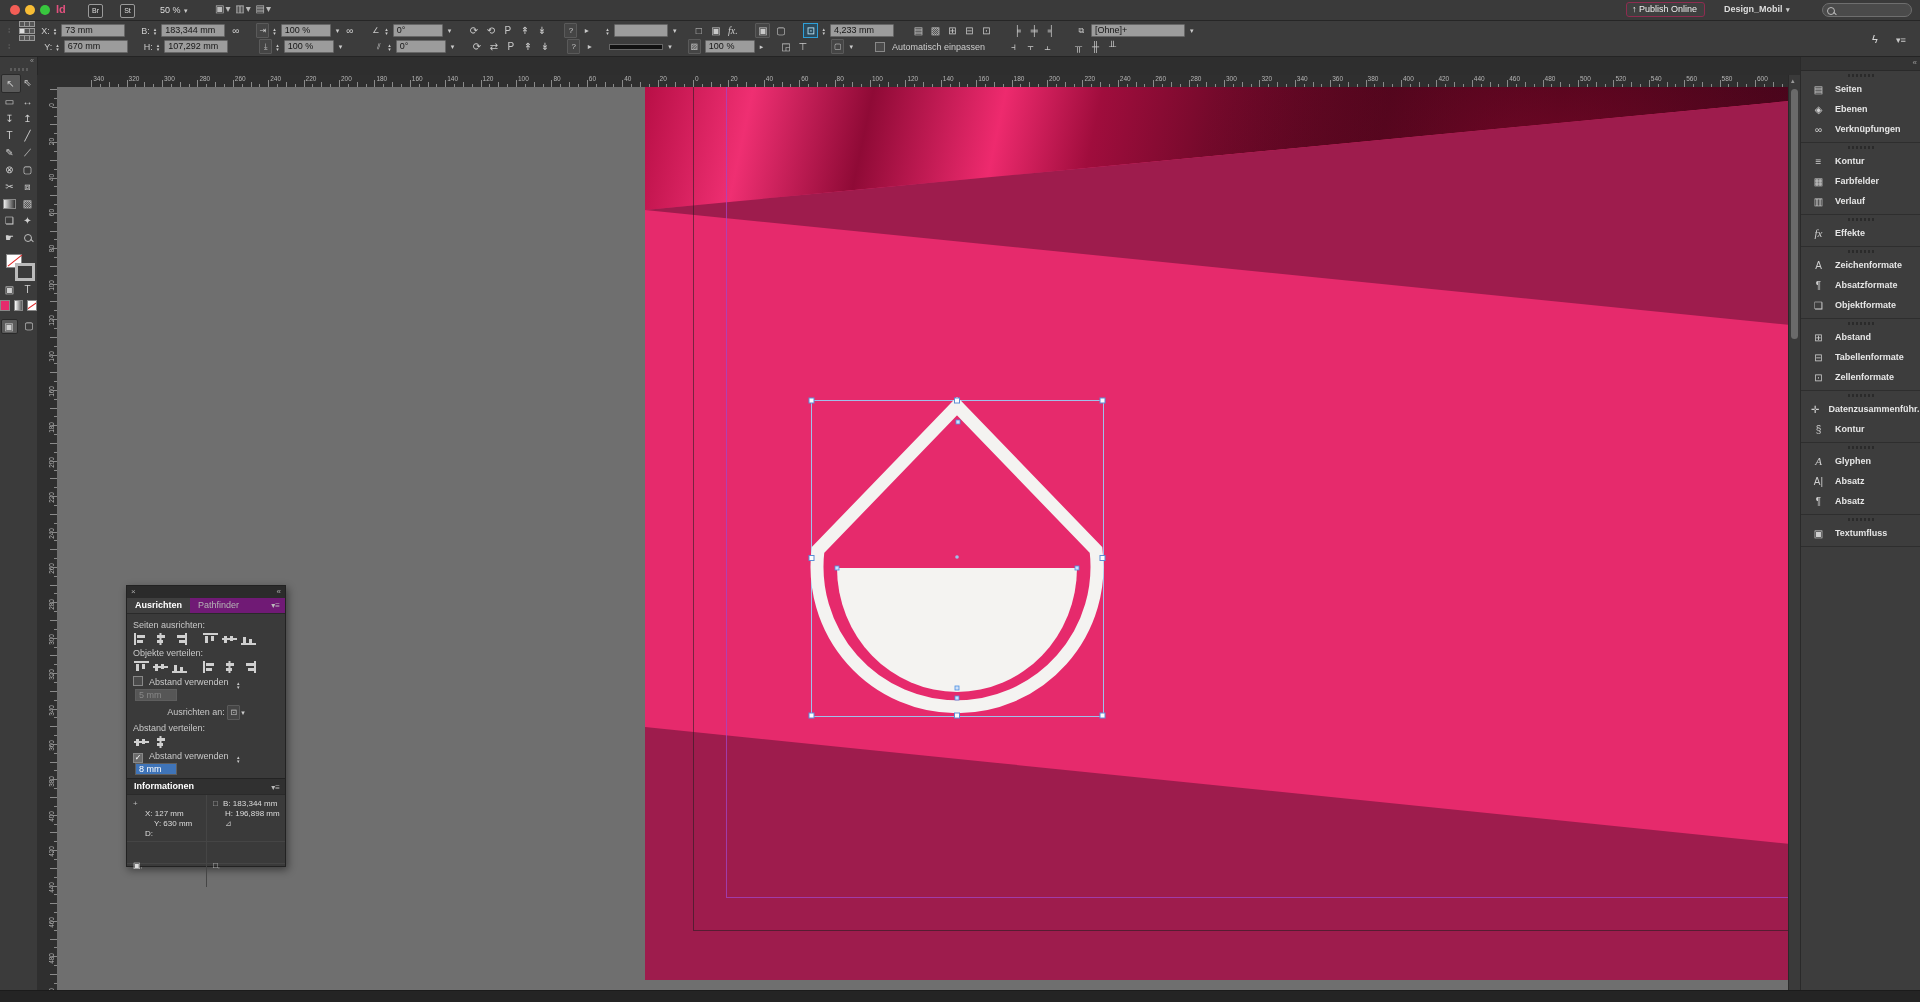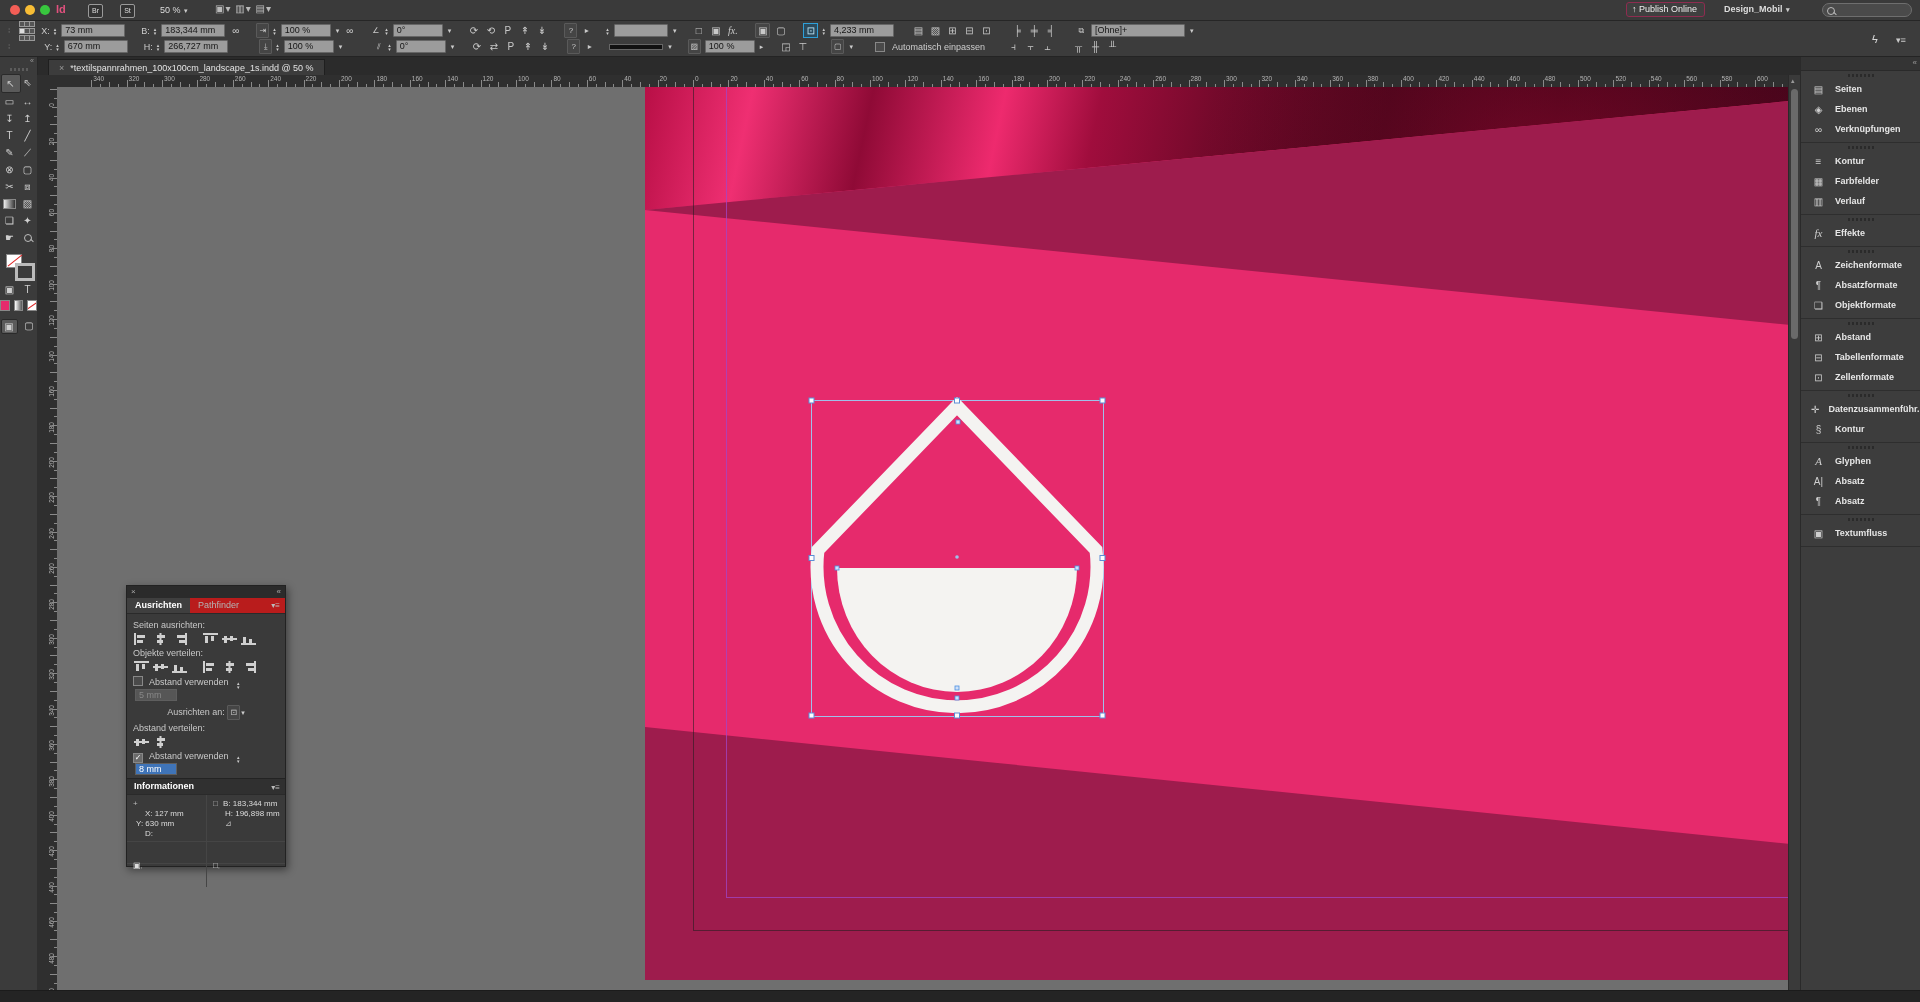--- a/index.html
+++ b/index.html
@@ -98,21 +98,21 @@
   .ditem .dic{width:15px;margin-left:10px;margin-right:9px;text-align:center;color:#cfcfcf;font-size:10px}
   .ditem .dic.fx{font-style:italic;font-family:"Liberation Serif",serif;font-size:11px}
   .ditem .dic.serif{font-family:"Liberation Serif",serif;font-style:italic;font-size:11px}
   .ditem .dlab{color:#e6e6e6;font-weight:bold;font-size:9px}
   
   #floatpanel{position:absolute;left:126px;top:585px;width:158px;height:280px;background:#3a3a3a;
               border:1px solid #222;box-shadow:2px 3px 8px rgba(0,0,0,.45);z-index:50}
   #fp-head{height:12px;background:#2b2b2b;position:relative}
   #fp-head .x{position:absolute;left:4px;top:1px;color:#aaa;font-size:8px}
   #fp-head .cc{position:absolute;right:4px;top:1px;color:#aaa;font-size:8px}
-  #fp-tabs{height:15px;background:#b91c1c;display:flex;border-bottom:1px solid #2a2a2a}
+  #fp-tabs{height:15px;background:#701a75;display:flex;border-bottom:1px solid #2a2a2a}
   .fptab{padding:0 8px;line-height:15px;color:#b5b5b5}
   .fptab.active{background:#3f3f3f;color:#fff;font-weight:bold}
   #fp-tabmenu{margin-left:auto;padding-right:5px;line-height:15px;color:#bbb;font-size:8px}
   .fpsec{padding:3px 6px 0}
   .fplab{color:#c9c9c9;margin:3px 0 2px}
   .airow{display:flex;align-items:center;margin:1px 0 3px}
   .aibtn{width:17px;height:13px;display:flex;align-items:center;justify-content:center;margin-right:2px}
   .aibtn svg{display:block}
   .gap{width:12px}
   .fpck{display:inline-block;width:8px;height:8px;border:1px solid #888;background:#4a4a4a;vertical-align:-1px;margin-right:4px;
@@ -250,21 +250,21 @@
           <span>▴</span>
           <span>▾</span>
         </span>
       <span class="fld w62">670 mm</span>
       <span style="width:8px"></span>
       <span class="lbl">H:</span>
       <span class="stp">
           <span>▴</span>
           <span>▾</span>
         </span>
-      <span class="fld w62">266,727 mm</span>
+      <span class="fld w62">107,292 mm</span>
       <span class="ic" style="visibility:hidden">∞</span>
       <span style="width:6px"></span>
       <span class="ic sm icbox">⤓</span>
       <span class="stp">
           <span>▴</span>
           <span>▾</span>
         </span>
       <span class="fld w48">100 %</span>
         <span class="dd">▾</span>
       <span class="ic" style="visibility:hidden">∞</span>
@@ -307,25 +307,20 @@
       <span class="ic">⫠</span>
       <span style="width:10px"></span>
       <span class="ic">╥</span>
       <span class="ic">╫</span>
       <span class="ic">╨</span>
     </div>
     <span id="cpflash">ϟ</span>
     <span id="cpmenu">▾≡</span>
   </div>
 
-  <div id="tabbar">
-    <div id="doctab">
-      <span class="x">×</span><span>*textilspannrahmen_100x100cm_landscape_1s.indd @ 50 %</span>
-    </div>
-  </div>
 
   <div id="toolbar">
     <div class="hd">«</div>
     <div class="grip"></div>
     <div id="tools">
         <div class="tool active">↖</div>
         <div class="tool">⇖</div>
         <div class="tool">▭</div>
         <div class="tool">↔</div>
         <div class="tool">↧</div>
@@ -1036,21 +1031,21 @@
       <span class="t">Informationen</span>
       <span class="m">▾≡</span>
     </div>
     <div id="infogrid">
       <span class="vline"></span>
       <span class="hline" style="top:46px"></span>
       <span class="hline" style="top:68px"></span>
       <div class="infocell" style="left:6px">
         <span class="infoicon">+</span><br>
         <span style="margin-left:12px">X: 127 mm</span><br>
-        <span style="margin-left:3px">Y: 630 mm</span><br>
+        <span style="margin-left:21px">Y: 630 mm</span><br>
         <span style="margin-left:12px">D:</span>
       </div>
       <div class="infocell" style="left:86px">
         <span class="infoicon">□</span>
         <span>B: 183,344 mm</span><br>
         <span style="margin-left:12px">H: 196,898 mm</span><br>
         <span class="infoicon" style="margin-left:12px">⊿</span>
       </div>
       <div class="infocell" style="left:6px;top:66px">
         <span>▣</span><span style="color:#999">,</span>

